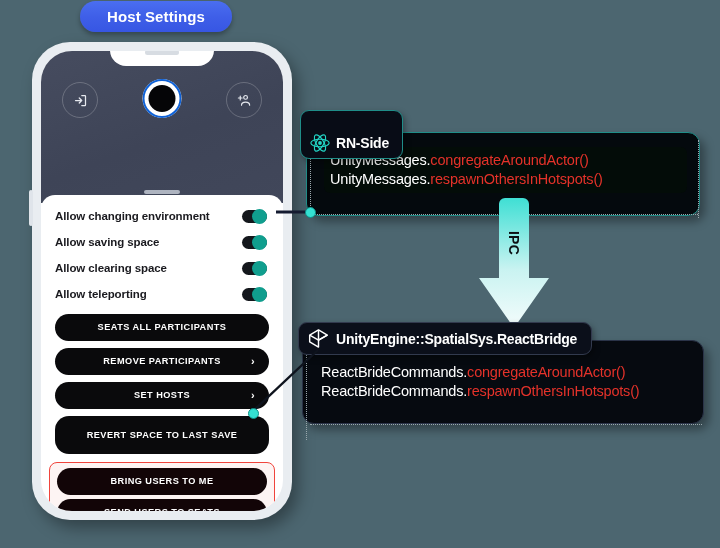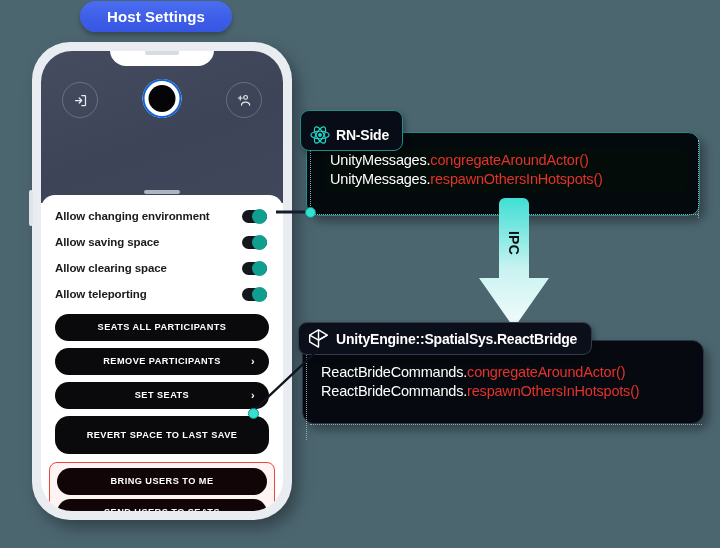--- a/index.html
+++ b/index.html
@@ -222,21 +222,21 @@
     padding: 4px 6px;
   }
   #rn-panel-label {
     position: absolute;
     left: 282px; top: 110px;
     height: 31px;
     border-radius: 9px;
     background: #080c16;
     border: 1.5px solid #1f8d88;
     display: flex; align-items: center;
-    padding: 8px 13px 0 8px;
+    padding: 16px 13px 0 8px;
     z-index: 20;
     box-shadow: 2px 3px 6px rgba(0,0,0,0.35);
   }
   #rn-panel-label span.lbl {
     color: #ffffff;
     font-size: 14px;
     font-weight: bold;
     margin-left: 5px;
     letter-spacing: -0.2px;
   }
@@ -397,21 +397,21 @@
         </div>
 
         <div class="pill-btn">
           <span>SEATS ALL PARTICIPANTS</span>
         </div>
         <div class="pill-btn">
           <span>REMOVE PARTICIPANTS</span>
           <span class="pill-chevron">›</span>
         </div>
         <div class="pill-btn">
-          <span>SET SEATS</span>
+          <span>SET HOSTS</span>
           <span class="pill-chevron">›</span>
         </div>
         <div class="pill-btn tall">
           <span>REVERT SPACE TO LAST SAVE</span>
         </div>
 
         <div id="highlight-box">
           <div class="pill-btn">
             <span>BRING USERS TO ME</span>
           </div>

